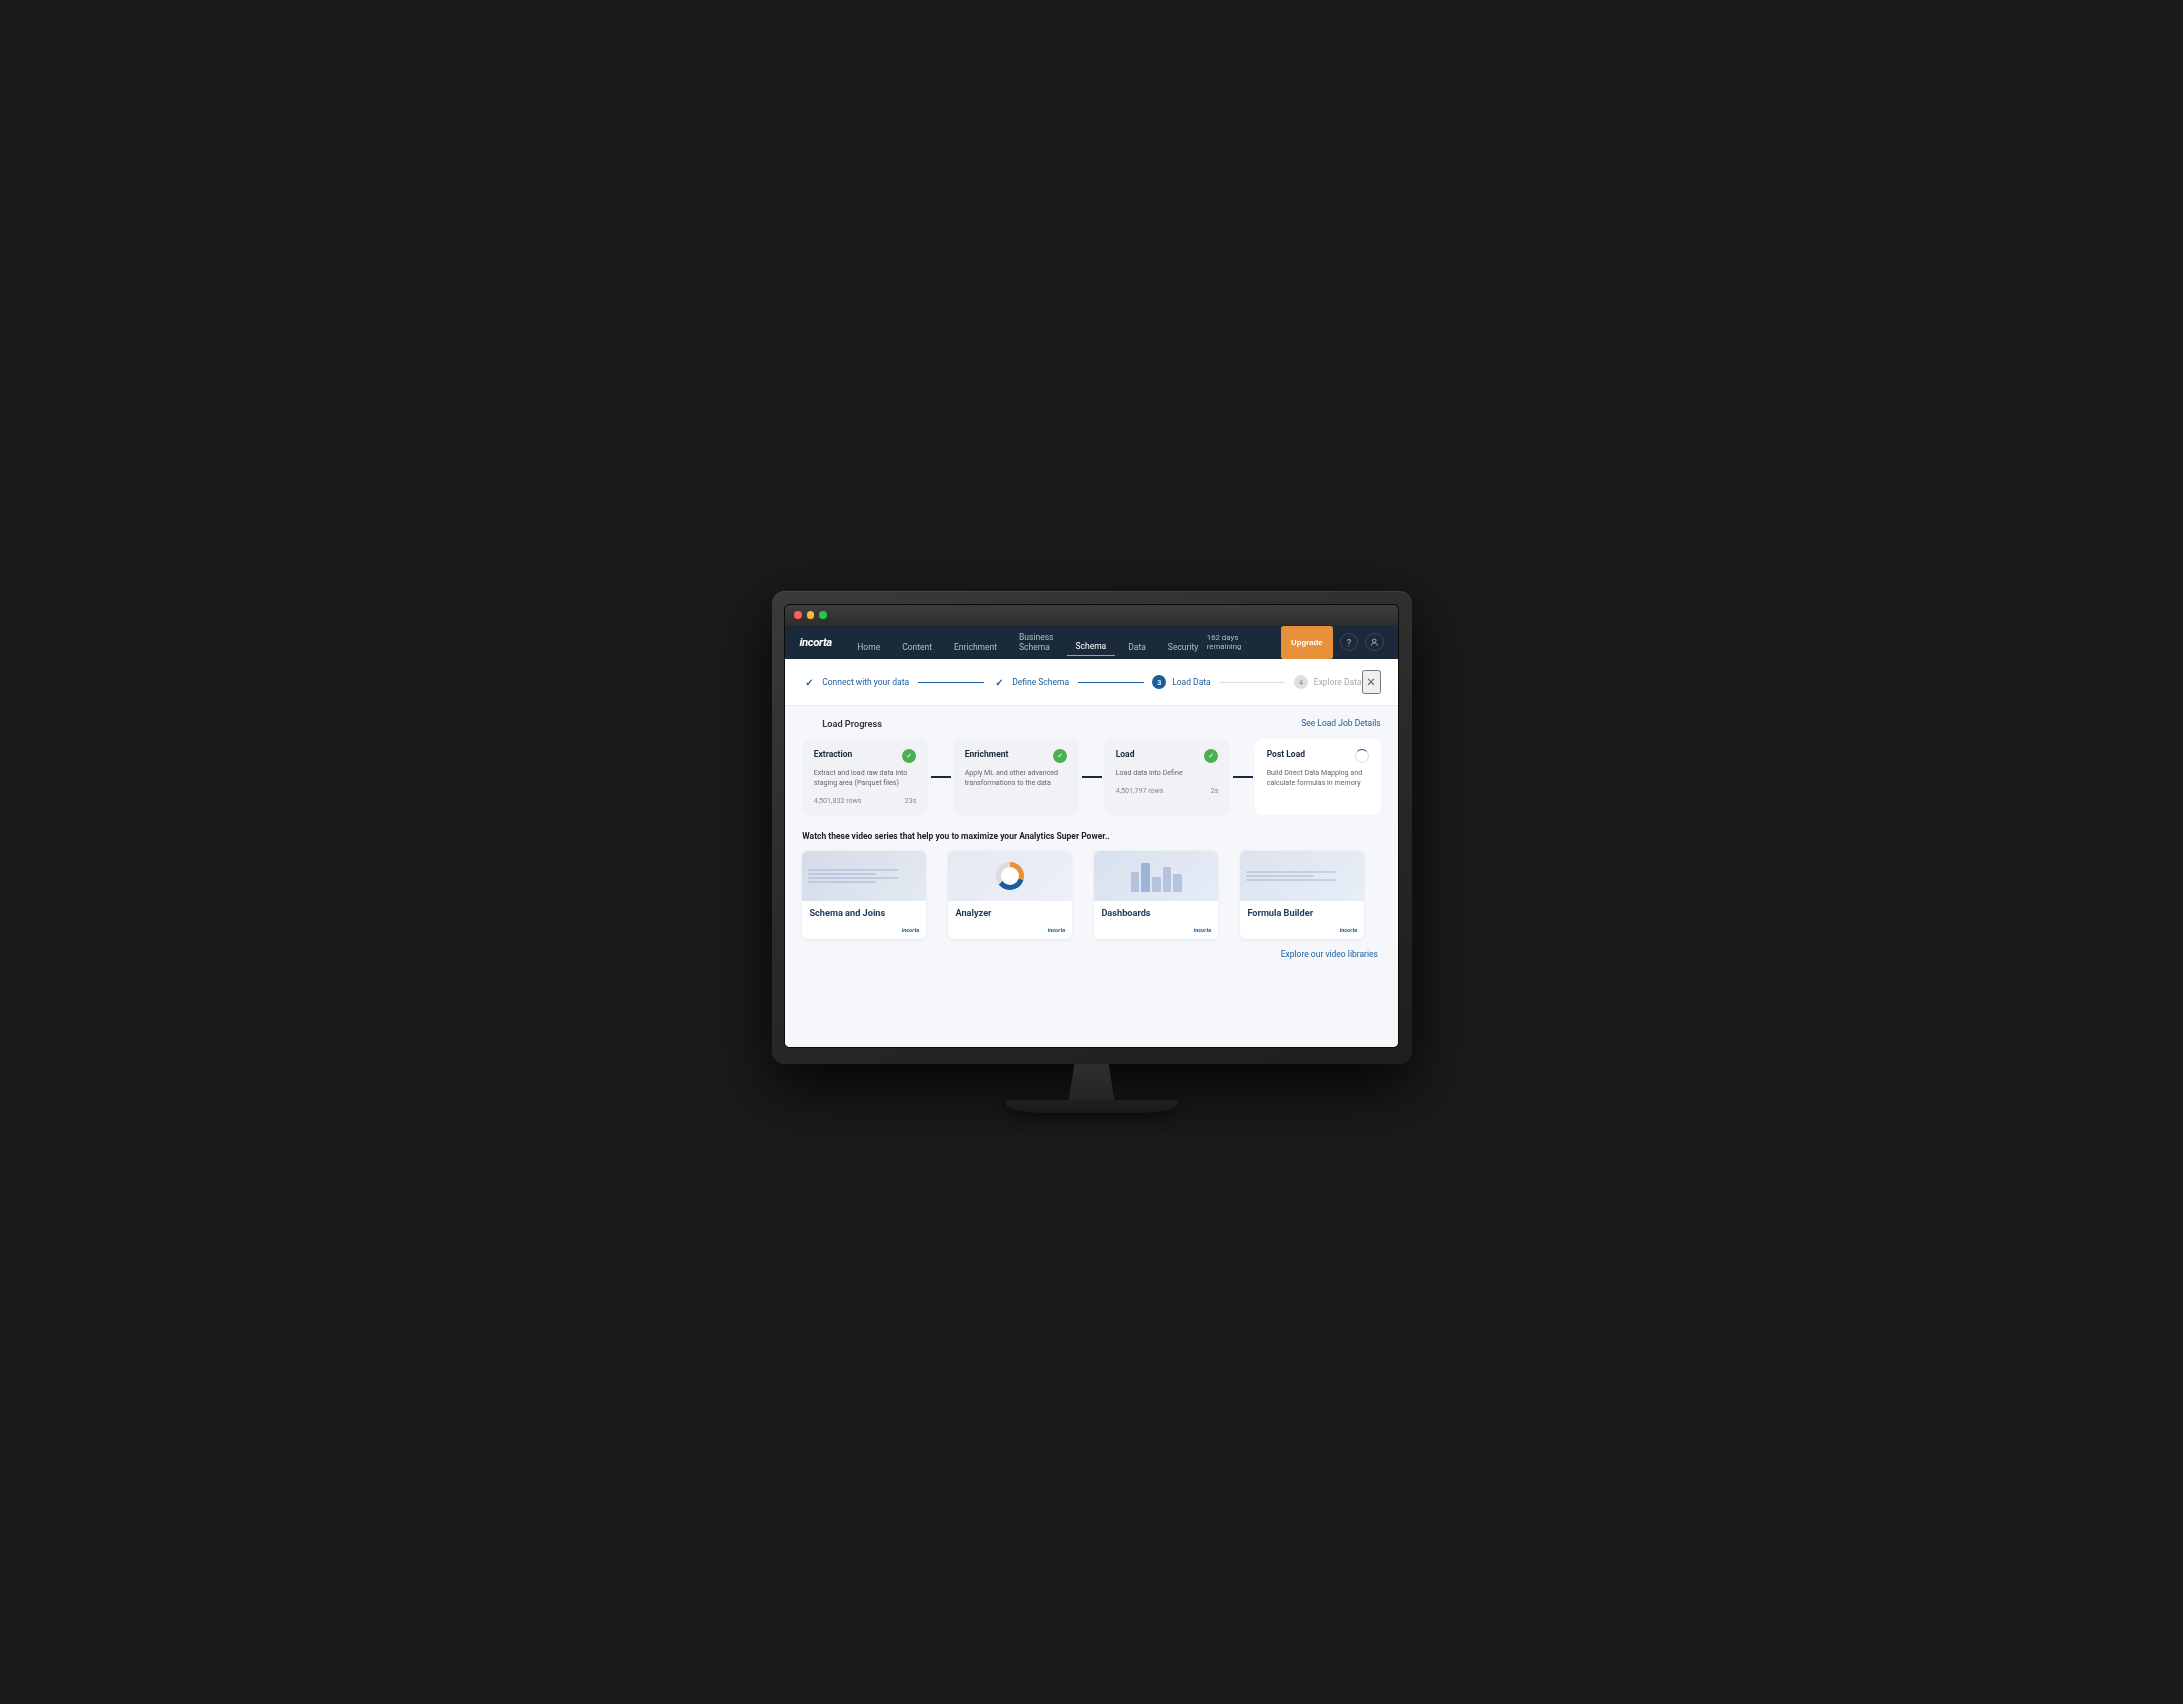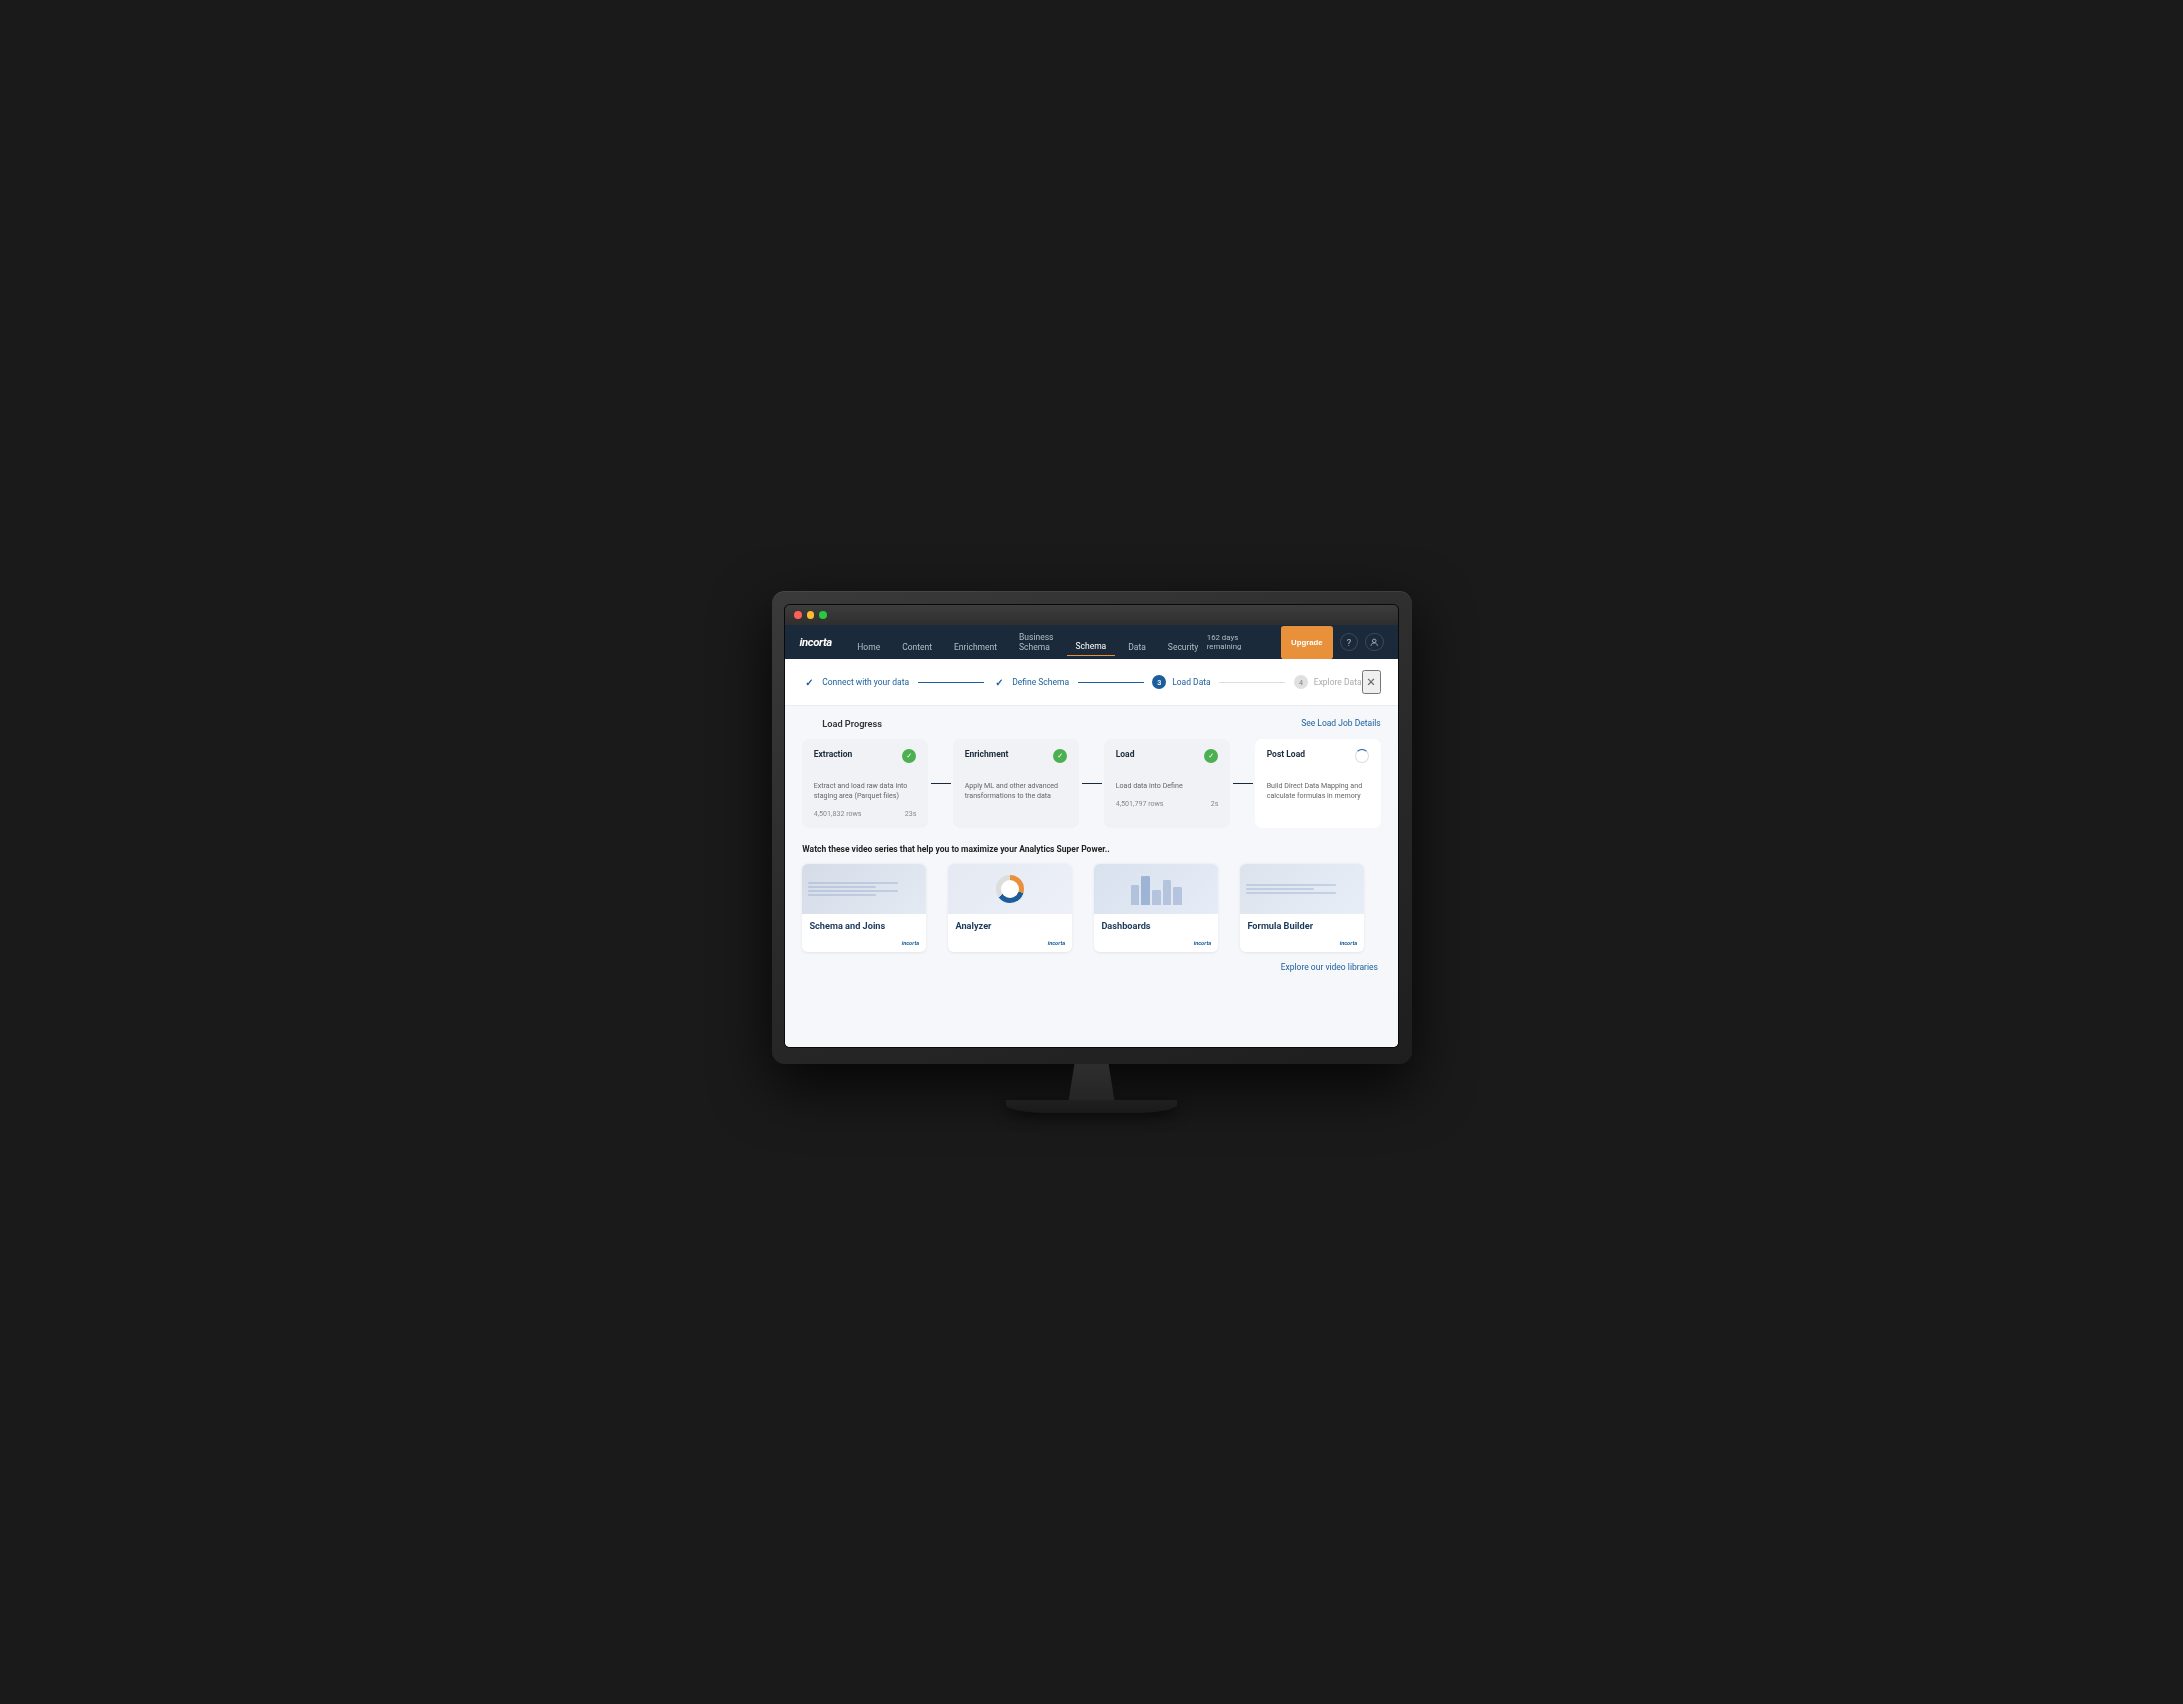--- a/index.html
+++ b/index.html
@@ -261,21 +261,21 @@
       border-radius: 7.1px;
       padding: 10px 11.4px;
       flex: 1;
       position: relative;
     }
 
     .pipeline-card-header {
       display: flex;
       justify-content: space-between;
       align-items: flex-start;
-      margin-bottom: 18px;
+      margin-bottom: 5px;
     }
 
     .pipeline-card-title {
       font-size: 8.5px;
       font-weight: 700;
       color: #1b2a3b;
     }
 
     .check-icon {
       width: 14.2px;

